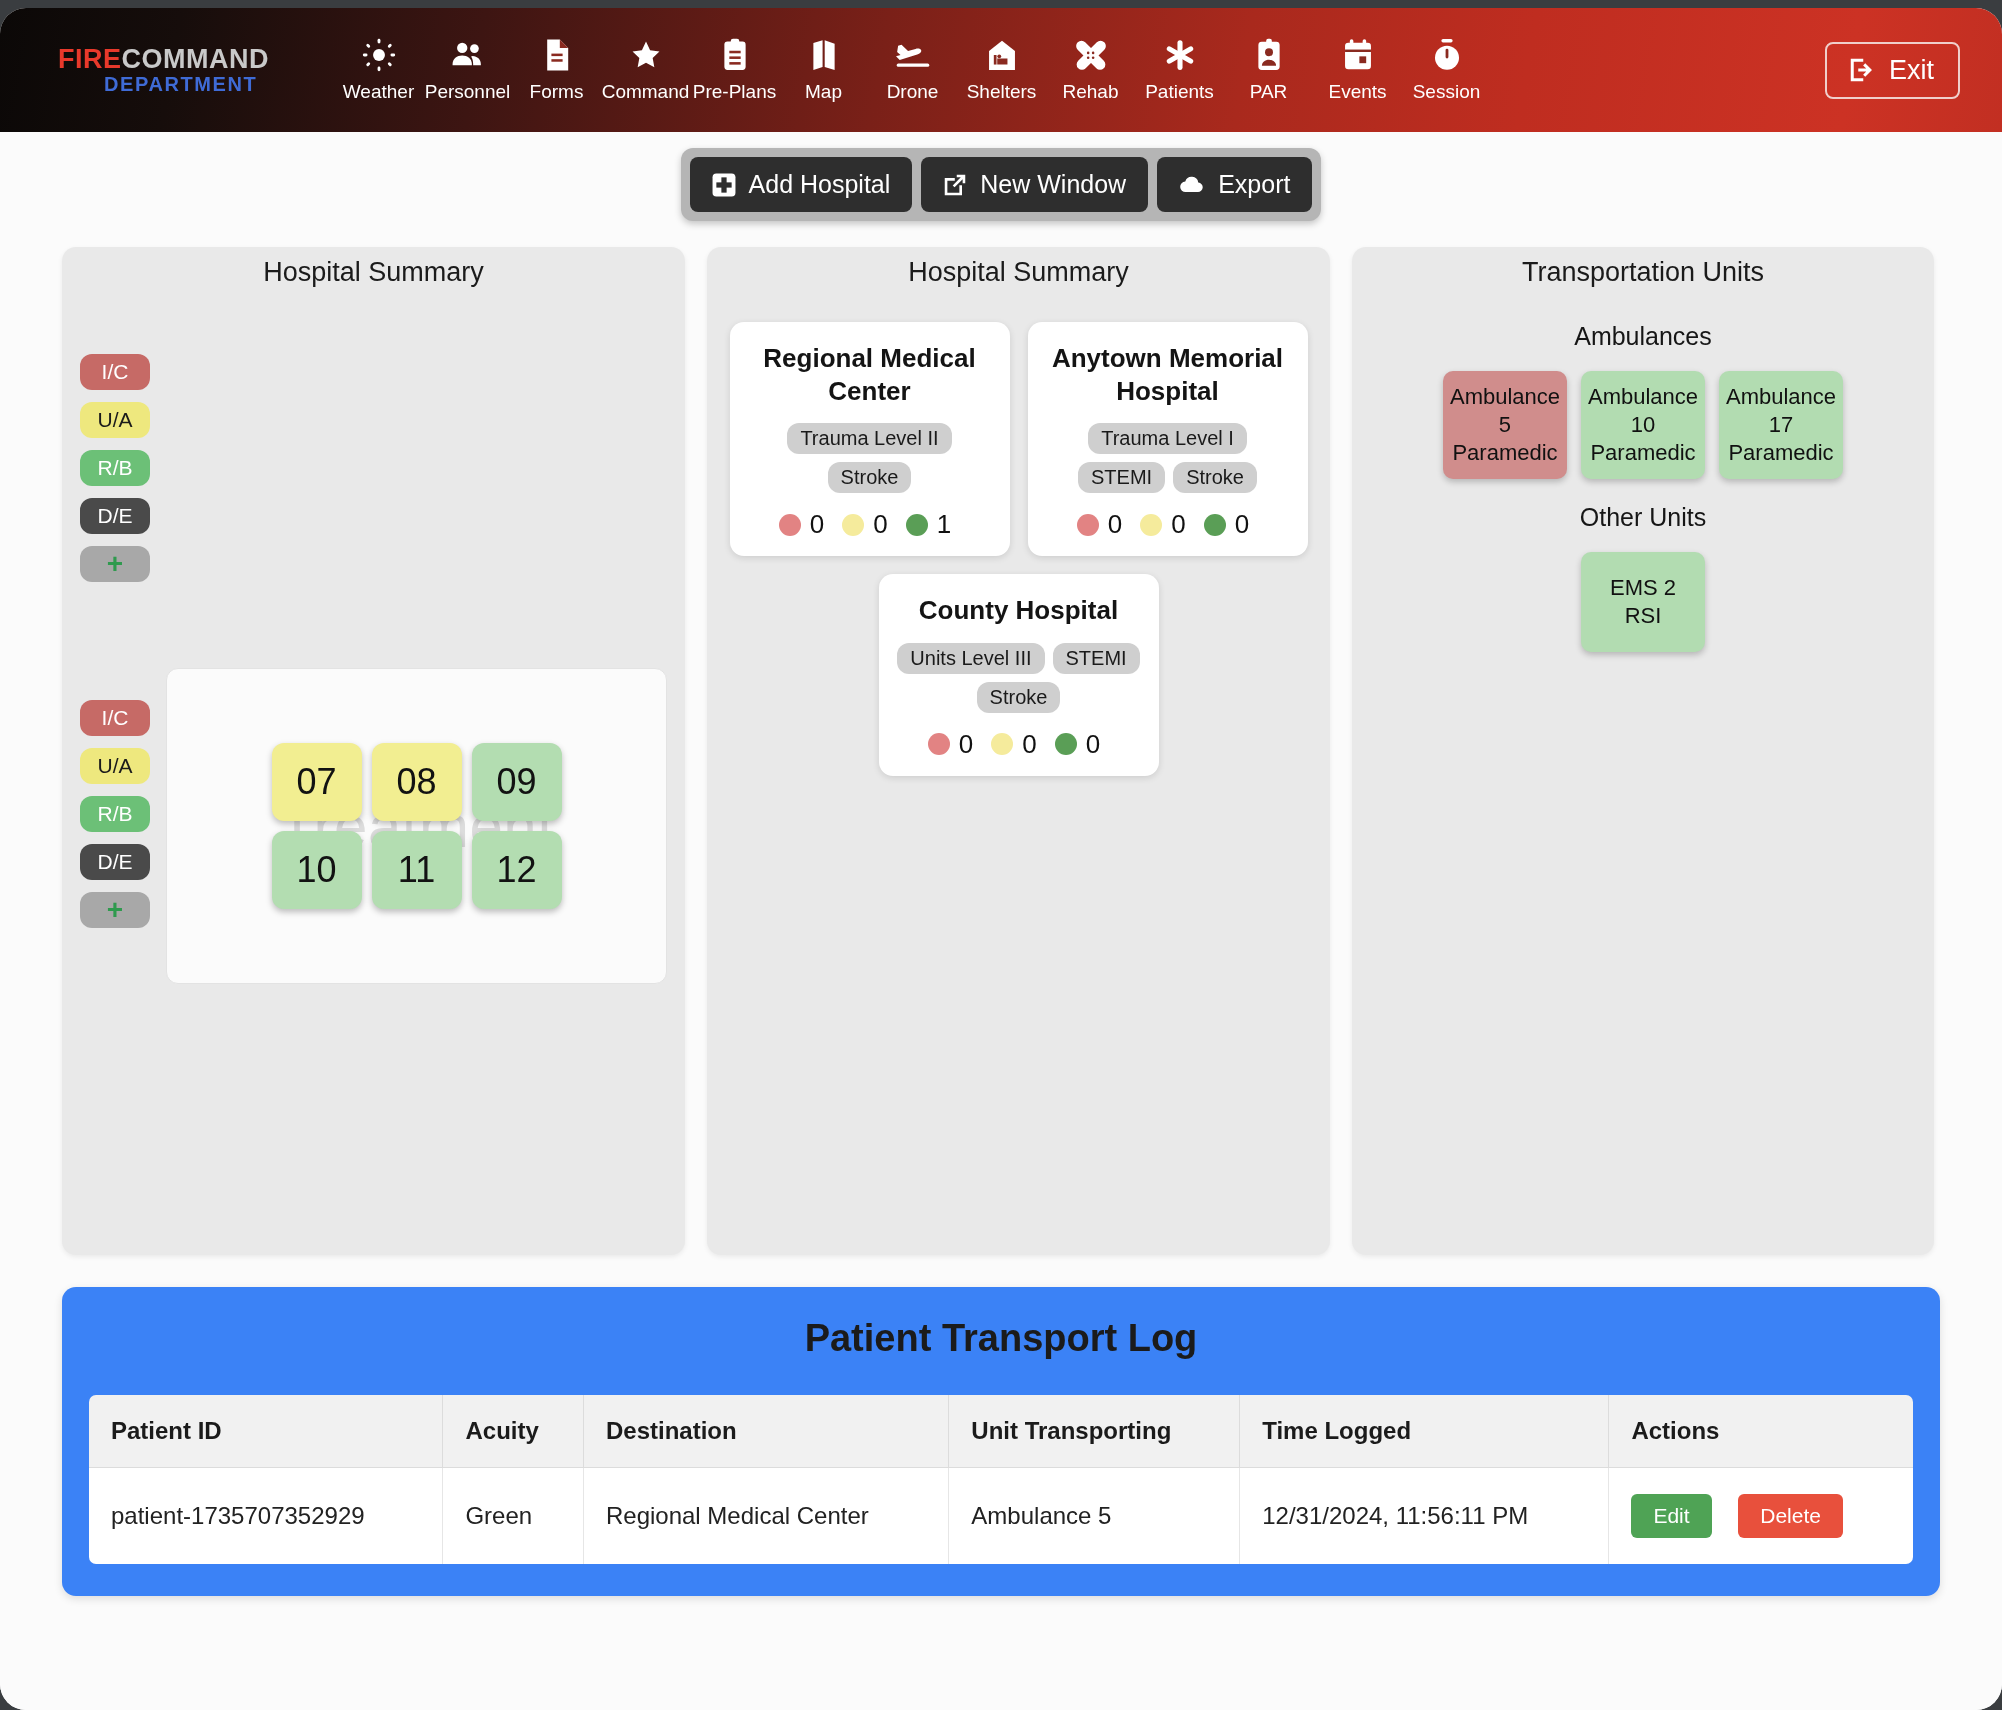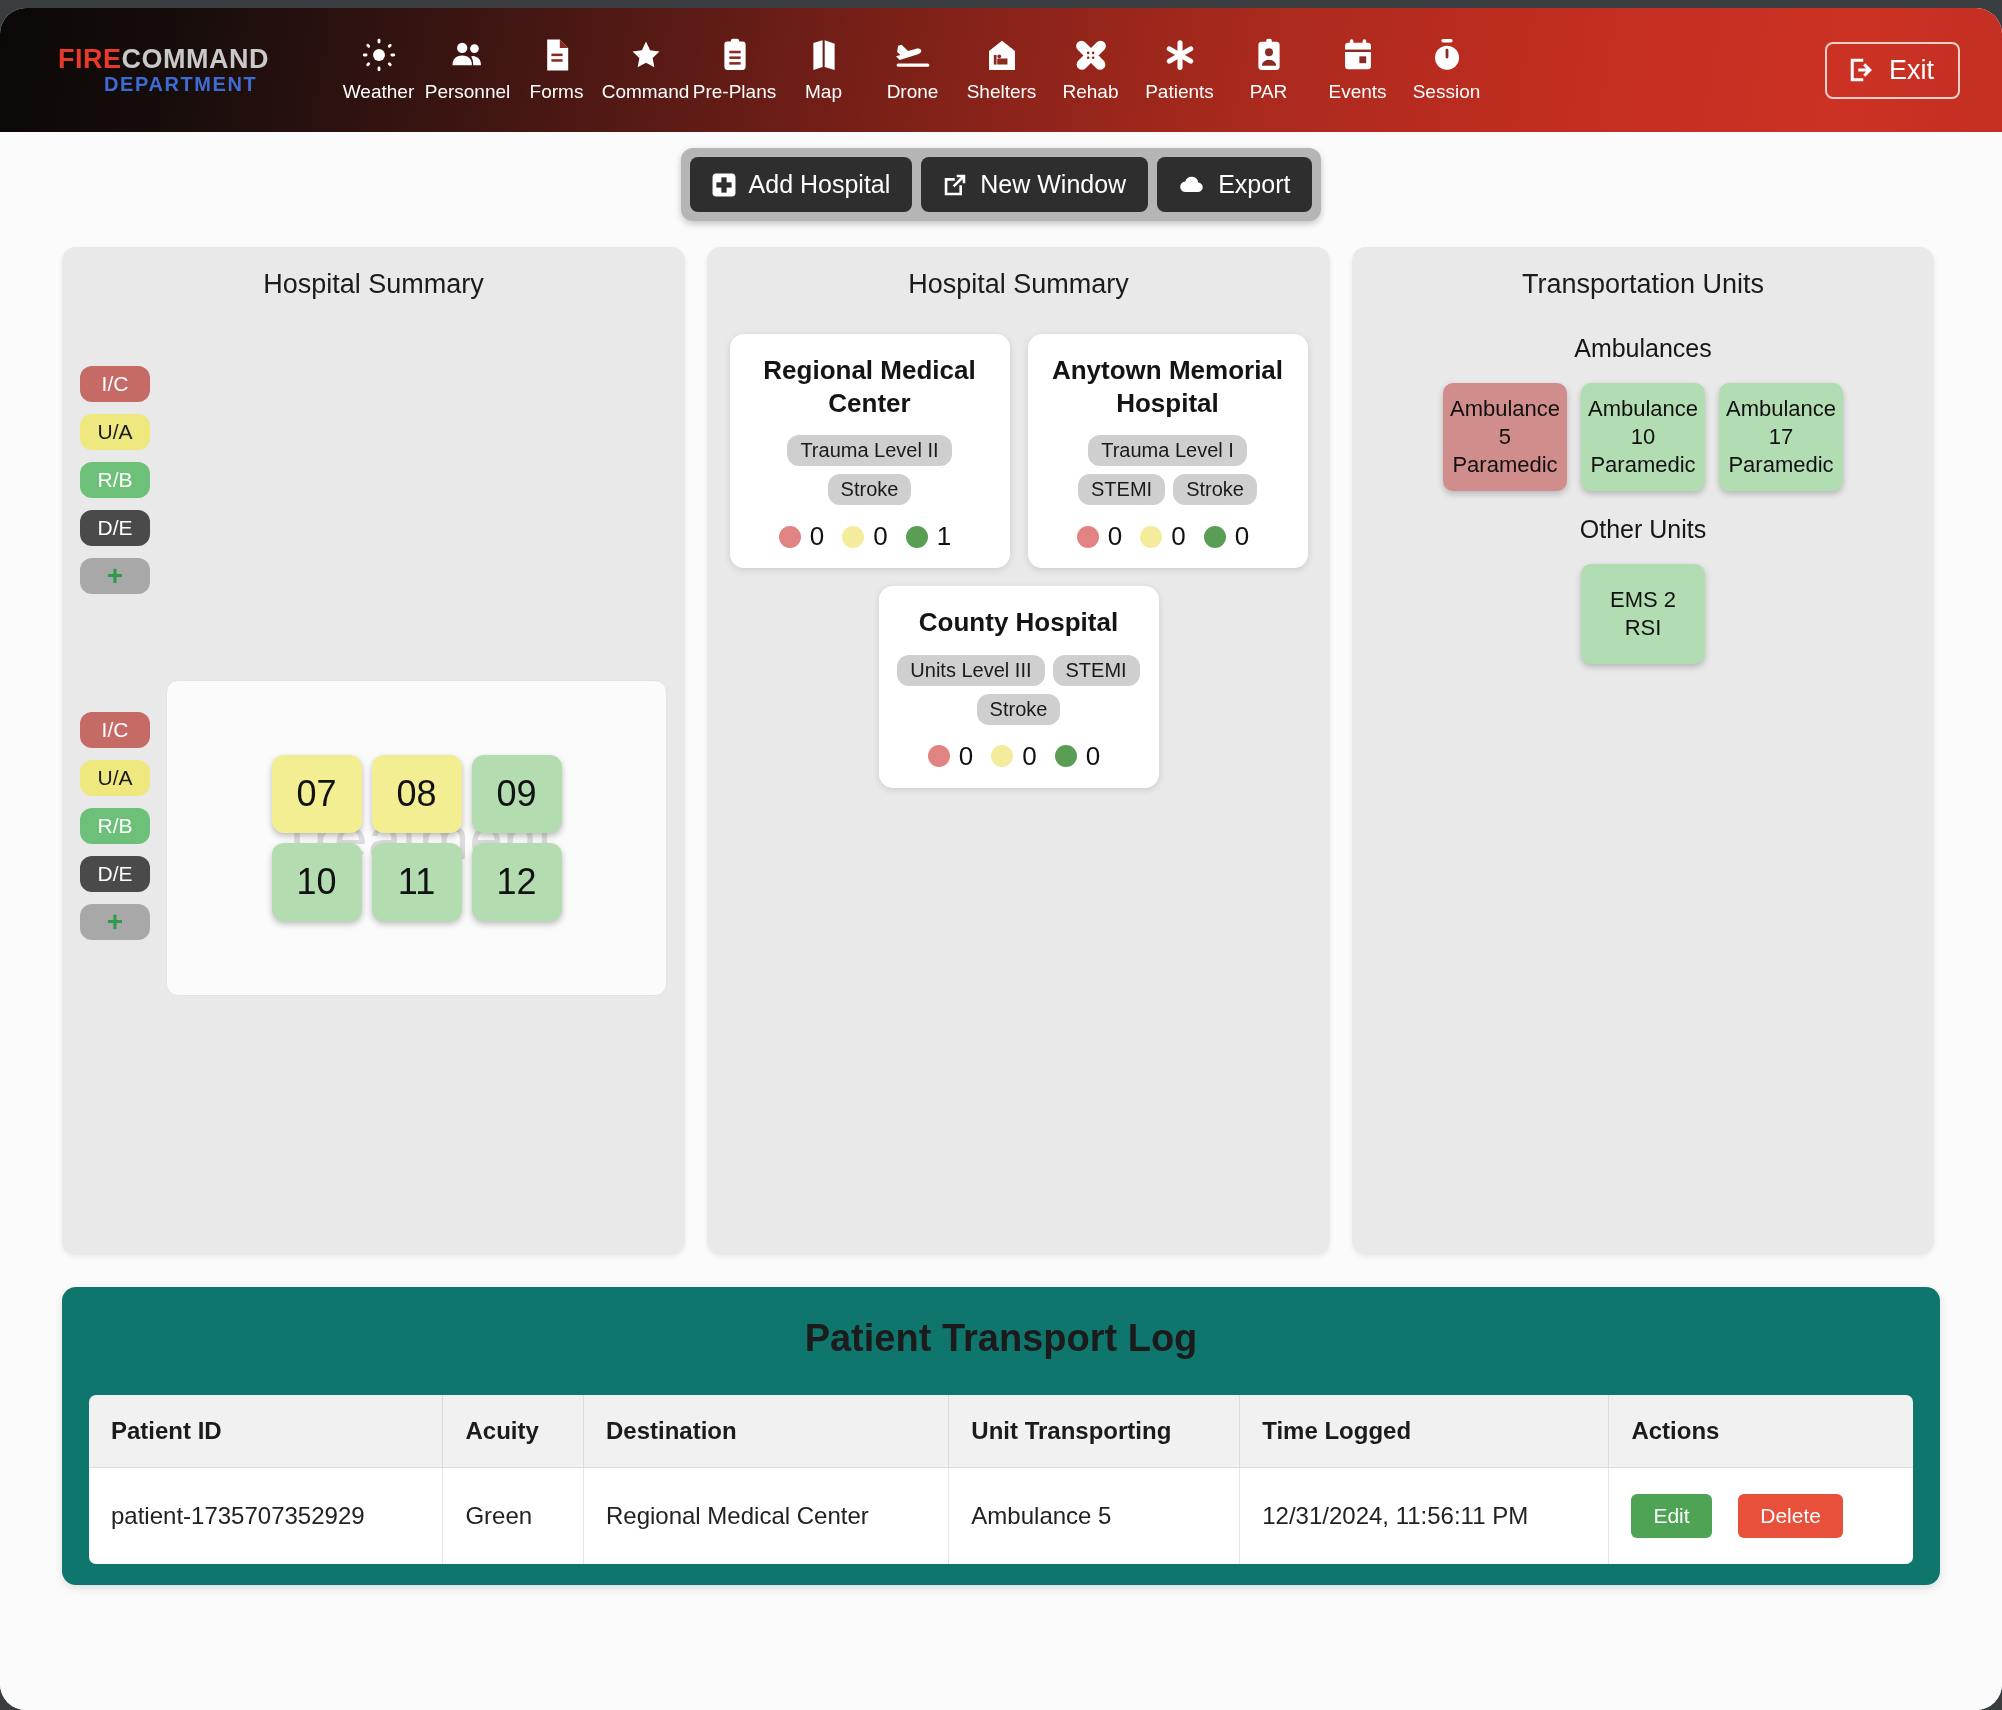--- a/index.html
+++ b/index.html
@@ -68,21 +68,21 @@
   .tb-btn {
     background: #2e2e2e; color: #fff; border: none; border-radius: 8px;
     padding: 13px 22px; font-size: 25px; cursor: pointer;
     display: flex; align-items: center; gap: 13px;
     font-family: "Liberation Sans", sans-serif;
   }
   .tb-btn svg { fill: #fff; display: block; }
 
   .columns { display: flex; gap: 22px; padding: 26px 62px 0 62px; align-items: flex-start; }
   .panel {
-    background: #e9e9e9; border-radius: 14px; padding: 22px 18px 30px 18px;
+    background: #e9e9e9; border-radius: 14px; padding: 10px 18px 30px 18px;
     box-shadow: 0 2px 5px rgba(0,0,0,.07);
   }
   .panel-title { text-align: center; font-size: 27px; color: #1b1b1b; margin-bottom: 34px; }
   .panel-left { width: 623px; min-height: 1008px; }
   .panel-mid  { width: 623px; min-height: 1008px; }
   .panel-right{ width: 582px; min-height: 1008px; }
 
   
   .zone-row { display: flex; gap: 16px; align-items: flex-start; }
   .zone-row + .zone-row { margin-top: 86px; }
@@ -143,22 +143,22 @@
     width: 124px; min-height: 100px; border-radius: 10px; padding: 12px 6px;
     display: flex; align-items: center; justify-content: center; text-align: center;
     font-size: 22px; color: #111; line-height: 1.27;
     box-shadow: 0 3px 6px rgba(0,0,0,.22); cursor: pointer;
   }
   .u-red { background: #d08d8c; }
   .u-green { background: #b2dcb1; }
 
   
   .log-card {
-    margin: 32px 62px 0 62px; background: #0f766e; border-radius: 14px;
-    box-shadow: 0 3px 9px rgba(0,0,0,.12); padding: 30px 26px 20px 26px;
+    margin: 32px 62px 0 62px; background: #3b82f6; border-radius: 14px;
+    box-shadow: 0 3px 9px rgba(0,0,0,.12); padding: 30px 26px 31px 26px;
   }
   .log-title { text-align: center; font-size: 38px; font-weight: bold; color: #1b1b1b; margin-bottom: 34px; }
   table.log { width: 100%; border-collapse: collapse; border: 1px solid #dcdcdc; border-radius: 8px; overflow: hidden; }
   table.log th {
     background: #f1f1f1; text-align: left; padding: 22px 22px; font-size: 24px;
     color: #1b1b1b; border-right: 1px solid #dcdcdc; border-bottom: 1px solid #dcdcdc; font-weight: bold;
   }
   table.log td {
     background: #fff; text-align: left; padding: 26px 22px; font-size: 24px;
     color: #222; border-right: 1px solid #e6e6e6;

